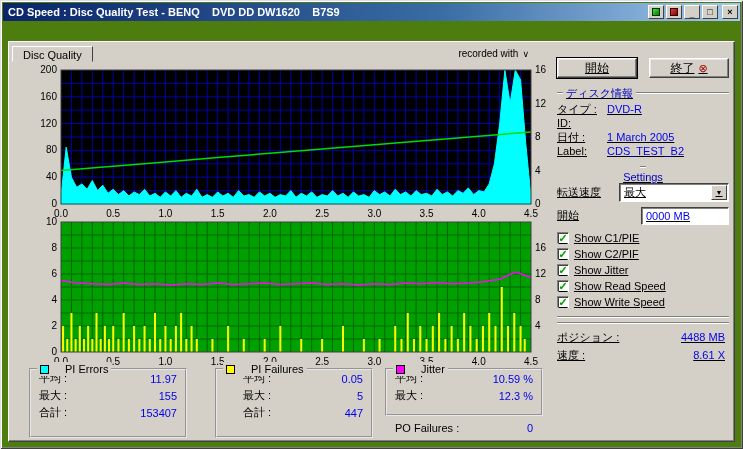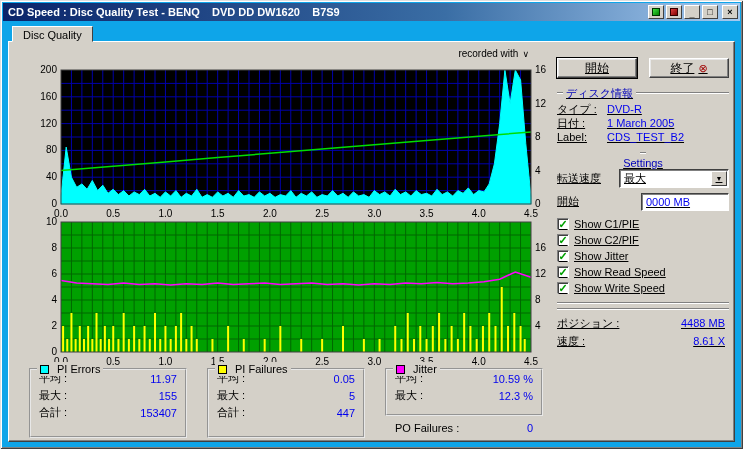--- a/index.html
+++ b/index.html
@@ -1,34 +1,34 @@
 <!DOCTYPE html>
 <html><head>
 <meta charset="utf-8">
 <style>
   *{margin:0;padding:0;box-sizing:border-box;}
   html,body{width:743px;height:449px;overflow:hidden;background:#808080;}
   body{font-family:"Liberation Sans",sans-serif;font-size:11px;color:#000;}
-  .window{position:relative;width:743px;height:449px;background:#0ea5e9;
+  .window{position:relative;width:743px;height:449px;background:#4d7c0f;
     box-shadow:inset 1px 1px 0 #dfdfdf, inset -1px -1px 0 #404040, inset 2px 2px 0 #fff, inset -2px -2px 0 #808080;}
   .titlebar{position:absolute;left:3px;top:3px;right:3px;height:18px;
     background:linear-gradient(to right,#0a246a,#3a6ea5 60%,#a6caf0);
     display:flex;align-items:center;padding:0 2px 0 5px;}
   .title{flex:1;color:#fff;font-weight:bold;font-size:11px;white-space:pre;overflow:hidden;}
   .tb-group{display:flex;gap:2px;align-items:center;}
   .tb-btn,.tb-tool{width:16px;height:14px;background:#d4d0c8;border:1px solid;border-color:#fff #404040 #404040 #fff;
     display:flex;align-items:center;justify-content:center;font-size:9px;line-height:9px;cursor:default;}
   .tb-btn.min span{margin-top:5px;font-weight:bold;}
   .tb-btn.cls{margin-left:2px;font-weight:bold;}
   .tb-tool .sq{width:8px;height:8px;border:1px solid #003000;}
   .sq.green{background:linear-gradient(135deg,#40e040,#008000);}
   .sq.red{background:linear-gradient(135deg,#e04040,#800000);border-color:#300000;}
   .tabstrip{position:absolute;left:12px;top:26px;display:flex;z-index:3;}
   .tab{background:#d4d0c8;border:1px solid;border-color:#fff #404040 #d4d0c8 #fff;
-    padding:2px 10px 3px;height:16px;margin-bottom:-1px;}
+    padding:2px 10px 3px;height:16px;margin-bottom:-1px;margin-top:20px;}
   .tabpage{position:absolute;left:8px;top:41px;width:727px;height:401px;background:#d4d0c8;
     border:1px solid;border-color:#fff #404040 #404040 #fff;
     box-shadow:inset -1px -1px 0 #808080, inset 1px 1px 0 #d4d0c8;}
   .recorded{position:absolute;top:6px;left:330px;width:190px;text-align:right;font-size:10px;color:#000;}
   .recorded .arr{display:inline-block;margin-left:4px;font-size:9px;}
   .chart-svg{position:absolute;left:6px;}
   #chart1{top:20px;} #chart2{top:172px;}
   .tick{font-family:"Liberation Sans",sans-serif;font-size:10px;fill:#000;}
   
   .rpane{position:absolute;left:548px;top:10px;width:172px;height:385px;text-decoration:underline;}
@@ -62,23 +62,23 @@
     box-shadow:inset 1px 1px 0 #404040;display:flex;align-items:center;justify-content:center;}
   .checkmark{color:#00a000;font-weight:bold;font-size:11px;line-height:10px;margin-top:-1px;}
   .sep{height:2px;border-top:1px solid #808080;border-bottom:1px solid #fff;}
   .sep.a{margin:6px 0 4px;} .sep.b{margin:4px 0 4px;}
   .vrow{display:flex;align-items:center;height:16px;padding-right:4px;}
   .vrow.st{height:18px;}
   .vrow .lbl{flex:1;}
   
   .stats{position:absolute;left:12px;top:326px;width:540px;height:74px;}
   .statbox{position:absolute;top:0;width:158px;border:2px groove #e8e8e8;}
-  #box-pie{left:8px;height:70px;} #box-pif{left:186px;height:70px;} #box-jit{left:364px;height:48px;}
+  #box-pie{left:8px;height:70px;} #box-pif{left:194px;height:70px;padding-left:18px;} #box-jit{left:364px;height:48px;}
   .legend{position:absolute;top:-8px;left:6px;height:14px;background:#d4d0c8;padding:0 3px;
-    display:flex;align-items:center;gap:8px;}
+    display:flex;align-items:center;gap:16px;}
   .swatch{width:9px;height:9px;border:1px solid #000;}
   .swatch.cyan{background:#00ffff;} .swatch.yellow{background:#ffff00;} .swatch.magenta{background:#ff00ff;}
   .statbox .row{display:flex;align-items:center;height:17px;padding:0 8px;}
   .statbox .row:first-of-type{margin-top:7px;}
   .statbox .row .v,.po-row .v{margin-left:auto;color:#0000ee;}
   .po-row{position:absolute;left:364px;top:54px;width:158px;display:flex;padding:0 10px;}
 </style>
 </head>
 <body>
 
@@ -405,20 +405,24 @@
       <div class="shead">
         <span class="eline s"></span>
           <span>ディスク情報</span>
           <span class="eline g"></span>
       </div>
       <div class="irow">
           <span class="lbl">タイプ :</span>
           <span class="val">DVD-R</span>
         </div>
       <div class="irow">
+          <span class="lbl">ID:</span>
+          <span class="val"></span>
+        </div>
+      <div class="irow">
           <span class="lbl">日付 :</span>
           <span class="val">1 March 2005</span>
         </div>
       <div class="irow">
           <span class="lbl">Label:</span>
           <span class="val">CDS_TEST_B2</span>
         </div>
 
       <div class="shead mt">
         <span class="eline s"></span>

